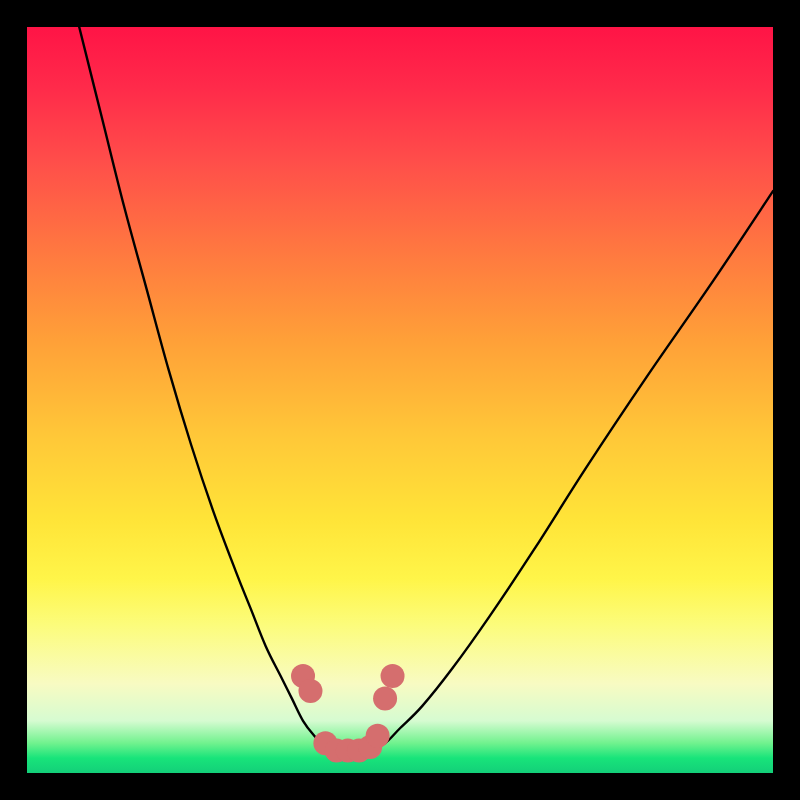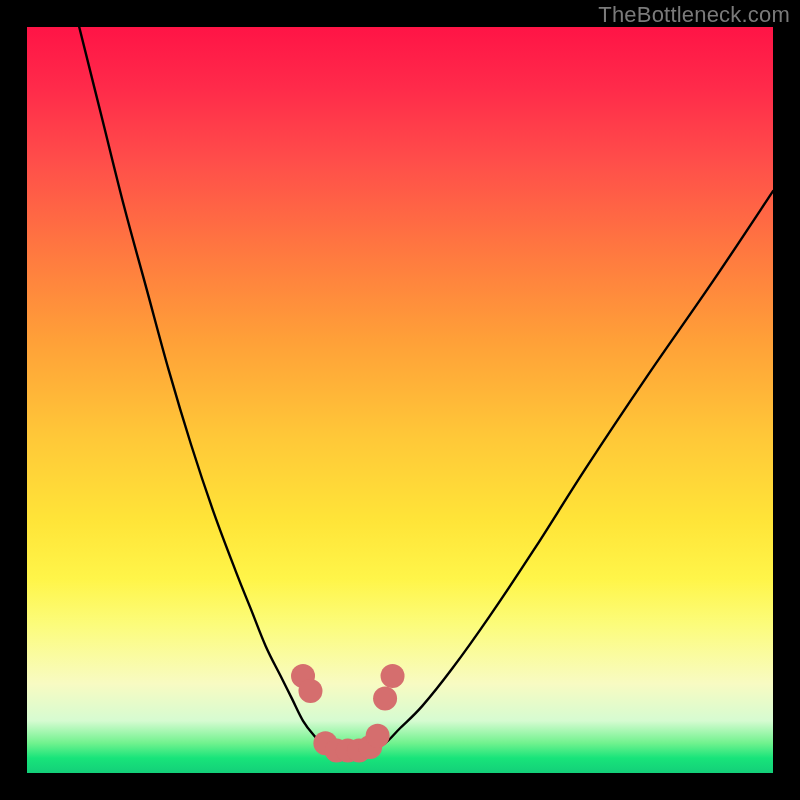--- a/index.html
+++ b/index.html
@@ -75,14 +75,13 @@
         <circle cx="336.59" cy="750.62" r="12" fill="#d56e6e"></circle>
         <circle cx="347.78" cy="750.62" r="12" fill="#d56e6e"></circle>
         <circle cx="358.97" cy="750.62" r="12" fill="#d56e6e"></circle>
         <circle cx="370.16" cy="746.89" r="12" fill="#d56e6e"></circle>
         <circle cx="377.62" cy="735.7" r="12" fill="#d56e6e"></circle>
         <circle cx="385.08" cy="698.4" r="12" fill="#d56e6e"></circle>
         <circle cx="392.54" cy="676.02" r="12" fill="#d56e6e"></circle>
       </g>
   </svg>
 
-  <div class="watermark">TheBottleneck.com</div>
 </div>
 
 </body></html>

